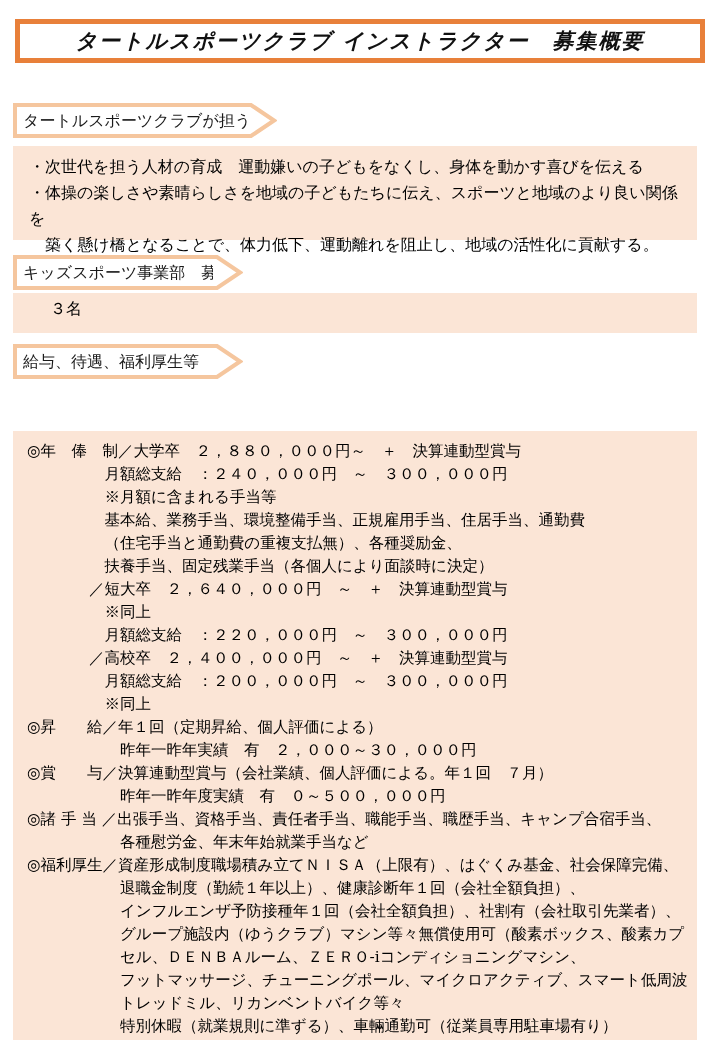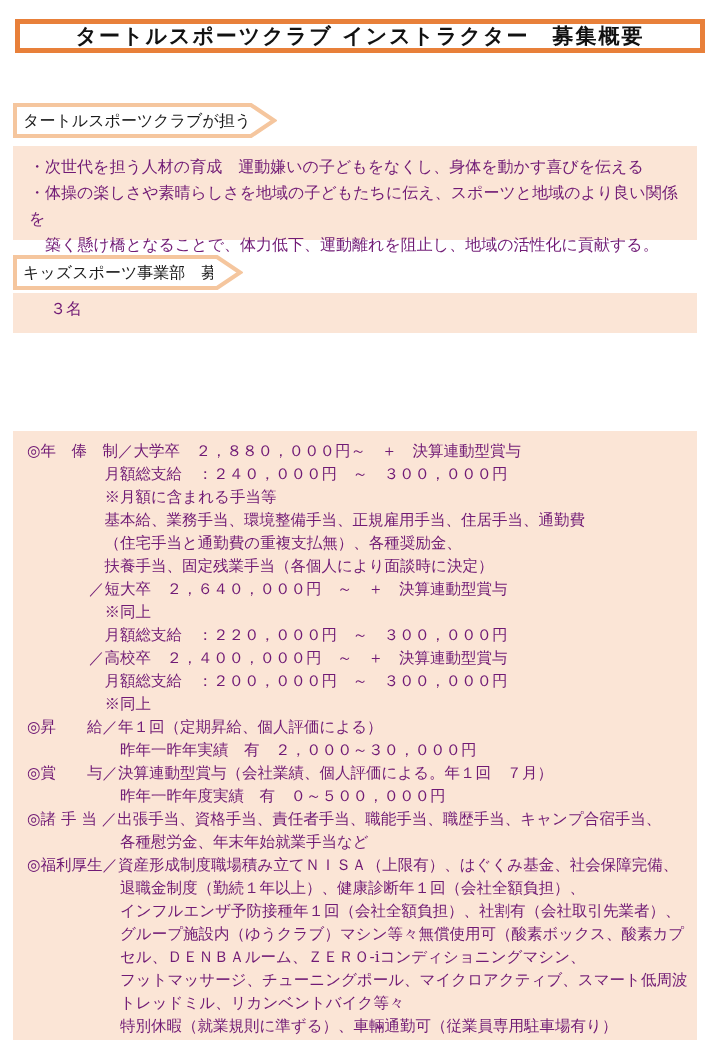--- a/index.html
+++ b/index.html
@@ -7,25 +7,26 @@
     width:720px;height:1040px;
     background:#ffffff;
     font-family:"DejaVu Serif","Liberation Serif",serif;
     color:#1f1f1f;
     -webkit-font-smoothing:antialiased;
   }
   .page{position:relative;width:720px;height:1040px;overflow:hidden;background:#fff;}
 
   
   .title-box{
-    position:absolute;top:19px;left:15px;width:690px;height:34px;
+    position:absolute;top:19px;left:15px;width:690px;height:44px;
     box-sizing:border-box;
     background:#F8CBAD;
     border:3px solid #E8803A;
     padding:0;
+    font-style:italic;
   }
   .title-inner{
     box-sizing:border-box;width:100%;height:100%;
     background:#ffffff;
     border:2px solid #E8803A;
     display:flex;align-items:center;justify-content:center;
   }
   .title-text{
     font-size:21px;font-weight:bold;letter-spacing:2px;
     white-space:pre;color:#111;
@@ -43,21 +44,21 @@
   }
 
   
   .band{
     position:absolute;left:13px;width:684px;
     background:#FBE5D6;
     box-sizing:border-box;
   }
   .band-text{
     white-space:pre-wrap;
-    font-size:16px;color:#701a75;
+    font-size:16px;color:#000000;
   }
   .band-role{top:146px;height:94px;padding:8px 10px 0 16px;}
   .band-role .band-text{line-height:26px;}
   .band-headcount{top:293px;height:40px;padding:0 10px 0 21px;}
   .band-headcount .band-text{line-height:31px;}
   .band-salary{top:385px;height:633px;padding:9px 8px 0 14px;margin-top:46px;}
   .band-salary .band-text{line-height:23px;font-size:15.5px;}
 </style>
 </head>
 <body>
@@ -87,20 +88,26 @@
     <svg width="230" height="35" viewBox="0 0 230 35" aria-hidden="true">
       <polygon points="2,2 204,2 227,17.5 204,33 2,33" fill="#ffffff" stroke="#F5C69E" stroke-width="4"></polygon>
     </svg>
     <span class="hdr-label">キッズスポーツ事業部　募集人員</span>
   </div>
 
   <div class="band band-headcount">
     <div class="band-text">　３名</div>
   </div>
 
+  <div class="arrow-header" style="top:344px;width:230px;">
+    <svg width="230" height="35" viewBox="0 0 230 35" aria-hidden="true">
+      <polygon points="2,2 204,2 227,17.5 204,33 2,33" fill="#ffffff" stroke="#F5C69E" stroke-width="4"></polygon>
+    </svg>
+    <span class="hdr-label">給与、待遇、福利厚生等</span>
+  </div>
 
   <div class="band band-salary">
     <div class="band-text">◎年　俸　制／大学卒　２，８８０，０００円～　＋　決算連動型賞与
 　　　　　月額総支給　：２４０，０００円　～　３００，０００円
 　　　　　※月額に含まれる手当等
 　　　　　基本給、業務手当、環境整備手当、正規雇用手当、住居手当、通勤費
 　　　　　（住宅手当と通勤費の重複支払無）、各種奨励金、
 　　　　　扶養手当、固定残業手当（各個人により面談時に決定）
 　　　　／短大卒　２，６４０，０００円　～　＋　決算連動型賞与
 　　　　　※同上

